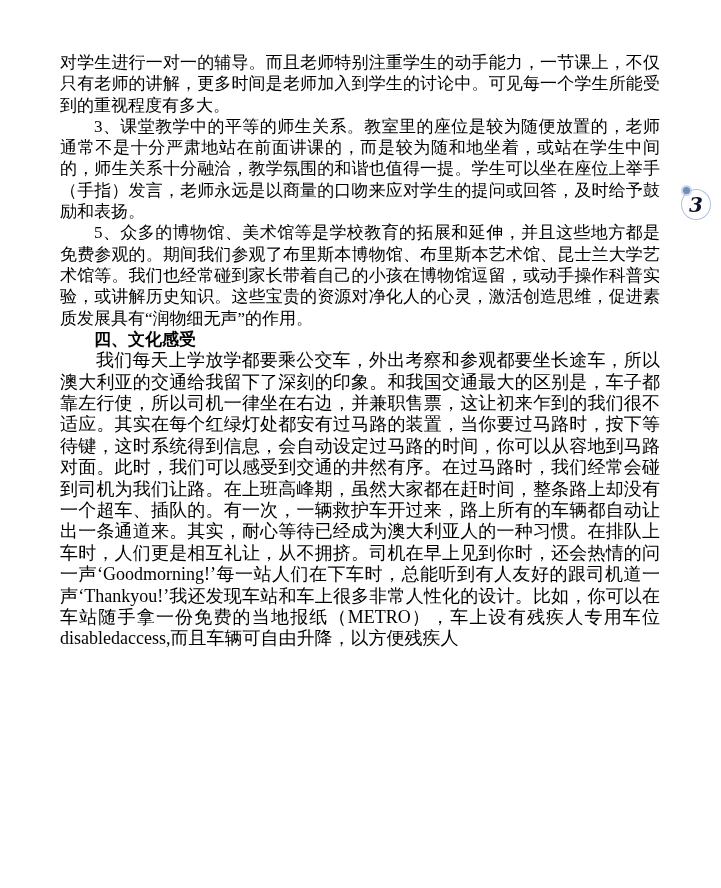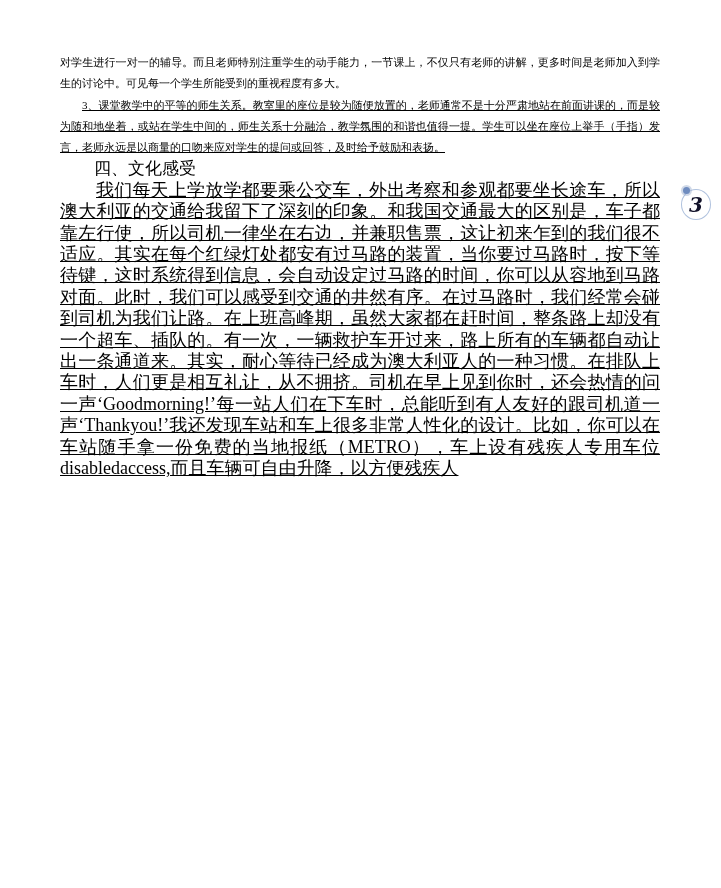--- a/index.html
+++ b/index.html
@@ -21,28 +21,28 @@
   .content {
     position: absolute;
     left: 60px;
     top: 52px;
     width: 600px;
     text-align: justify;
     text-justify: inter-ideograph;
   }
   .para {
     margin: 0;
-    font-size: 11px;
+    font-size: 17px;
     line-height: 21.3px;
     font-weight: normal;
     letter-spacing: 0;
   }
-  .indent { text-indent: 2em; text-decoration: underline; }
+  .indent { text-indent: 2em; }
   .heading {
-    font-weight: normal;
+    font-weight: bold;
     text-indent: 2em;
     font-size: 17px;
     line-height: 21.3px;
     margin: 0;
   }
   .large {
     font-size: 18px;
     line-height: 21.4px;
   }
   
@@ -93,20 +93,21 @@
   }
 </style>
 </head>
 <body>
 
 <div class="page">
 
   <div class="content">
     <p class="para">对学生进行一对一的辅导。而且老师特别注重学生的动手能力，一节课上，不仅只有老师的讲解，更多时间是老师加入到学生的讨论中。可见每一个学生所能受到的重视程度有多大。</p>
     <p class="para indent">3、课堂教学中的平等的师生关系。教室里的座位是较为随便放置的，老师通常不是十分严肃地站在前面讲课的，而是较为随和地坐着，或站在学生中间的，师生关系十分融洽，教学氛围的和谐也值得一提。学生可以坐在座位上举手（手指）发言，老师永远是以商量的口吻来应对学生的提问或回答，及时给予鼓励和表扬。</p>
+    <p class="para indent">5、众多的博物馆、美术馆等是学校教育的拓展和延伸，并且这些地方都是免费参观的。期间我们参观了布里斯本博物馆、布里斯本艺术馆、昆士兰大学艺术馆等。我们也经常碰到家长带着自己的小孩在博物馆逗留，或动手操作科普实验，或讲解历史知识。这些宝贵的资源对净化人的心灵，激活创造思维，促进素质发展具有“润物细无声”的作用。</p>
     <h2 class="heading">四、文化感受</h2>
     <p class="para indent large">我们每天上学放学都要乘公交车，外出考察和参观都要坐长途车，所以澳大利亚的交通给我留下了深刻的印象。和我国交通最大的区别是，车子都靠左行使，所以司机一律坐在右边，并兼职售票，这让初来乍到的我们很不适应。其实在每个红绿灯处都安有过马路的装置，当你要过马路时，按下等待键，这时系统得到信息，会自动设定过马路的时间，你可以从容地到马路对面。此时，我们可以感受到交通的井然有序。在过马路时，我们经常会碰到司机为我们让路。在上班高峰期，虽然大家都在赶时间，整条路上却没有一个超车、插队的。有一次，一辆救护车开过来，路上所有的车辆都自动让出一条通道来。其实，耐心等待已经成为澳大利亚人的一种习惯。在排队上车时，人们更是相互礼让，从不拥挤。司机在早上见到你时，还会热情的问一声‘Goodmorning!’每一站人们在下车时，总能听到有人友好的跟司机道一声‘Thankyou!’我还发现车站和车上很多非常人性化的设计。比如，你可以在车站随手拿一份免费的当地报纸（METRO），车上设有残疾人专用车位 disabledaccess,而且车辆可自由升降，以方便残疾人</p>
   </div>
 
   <div class="page-badge">
     <span class="badge-circle"></span>
     <span class="badge-dot"></span>
     <span class="badge-number">3</span>
   </div>
 

